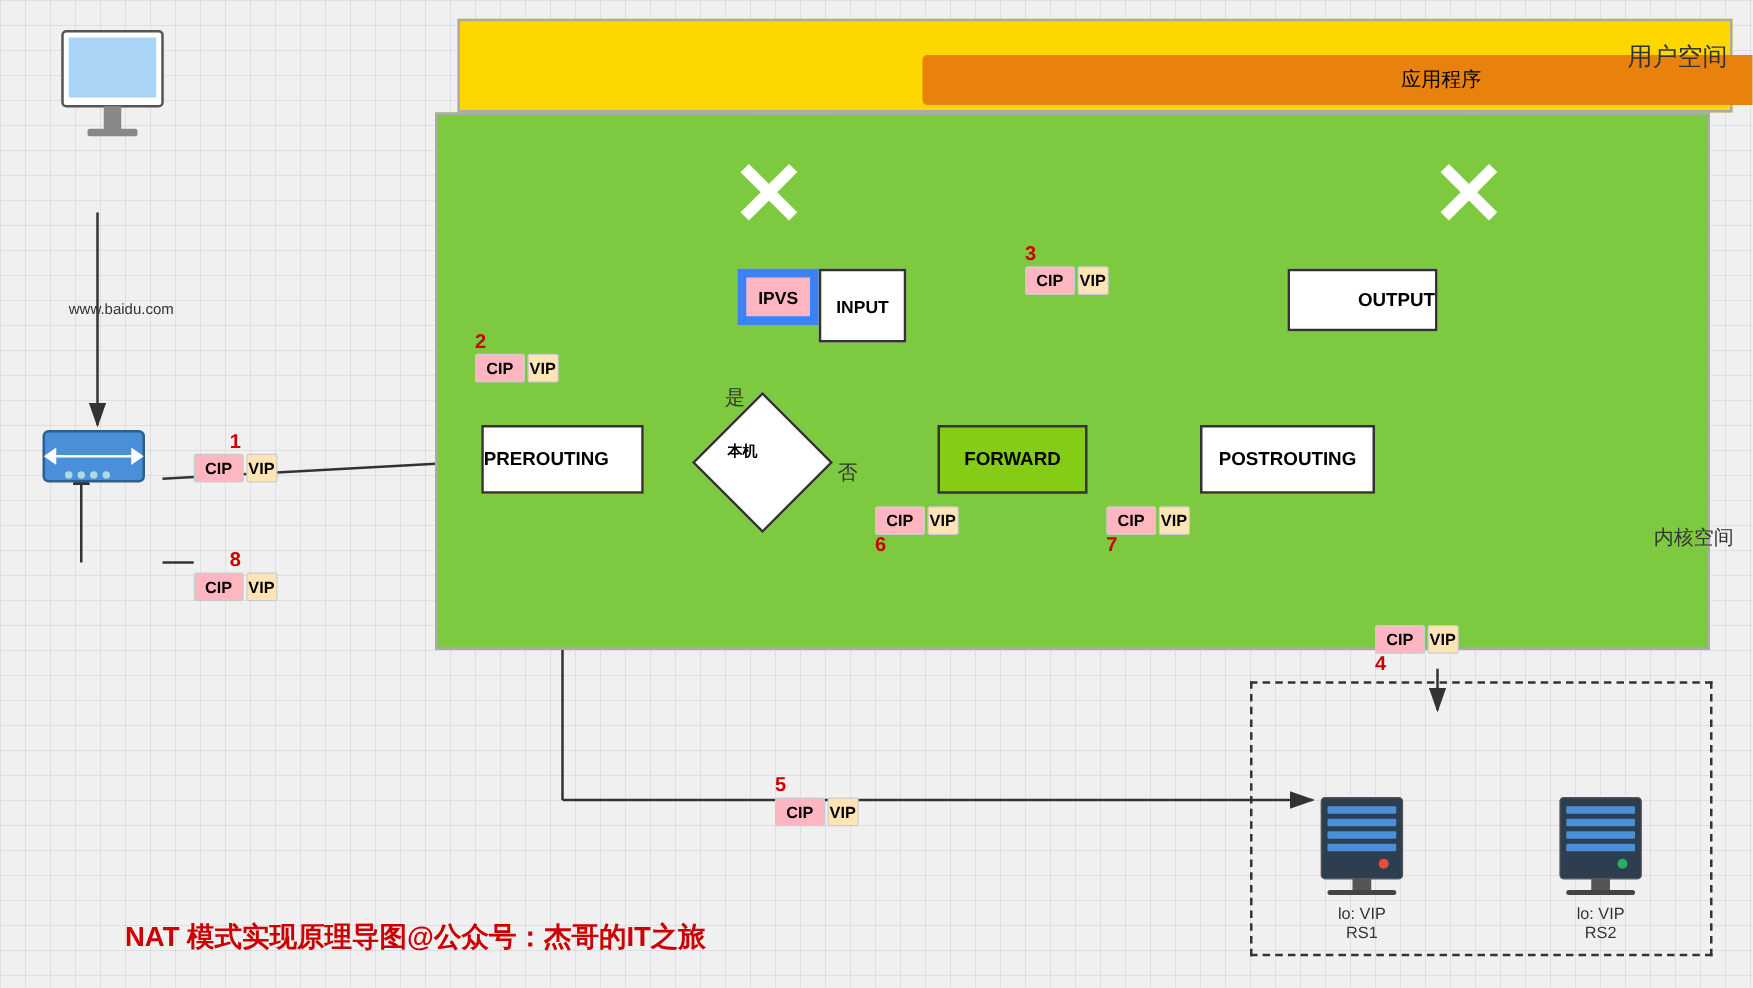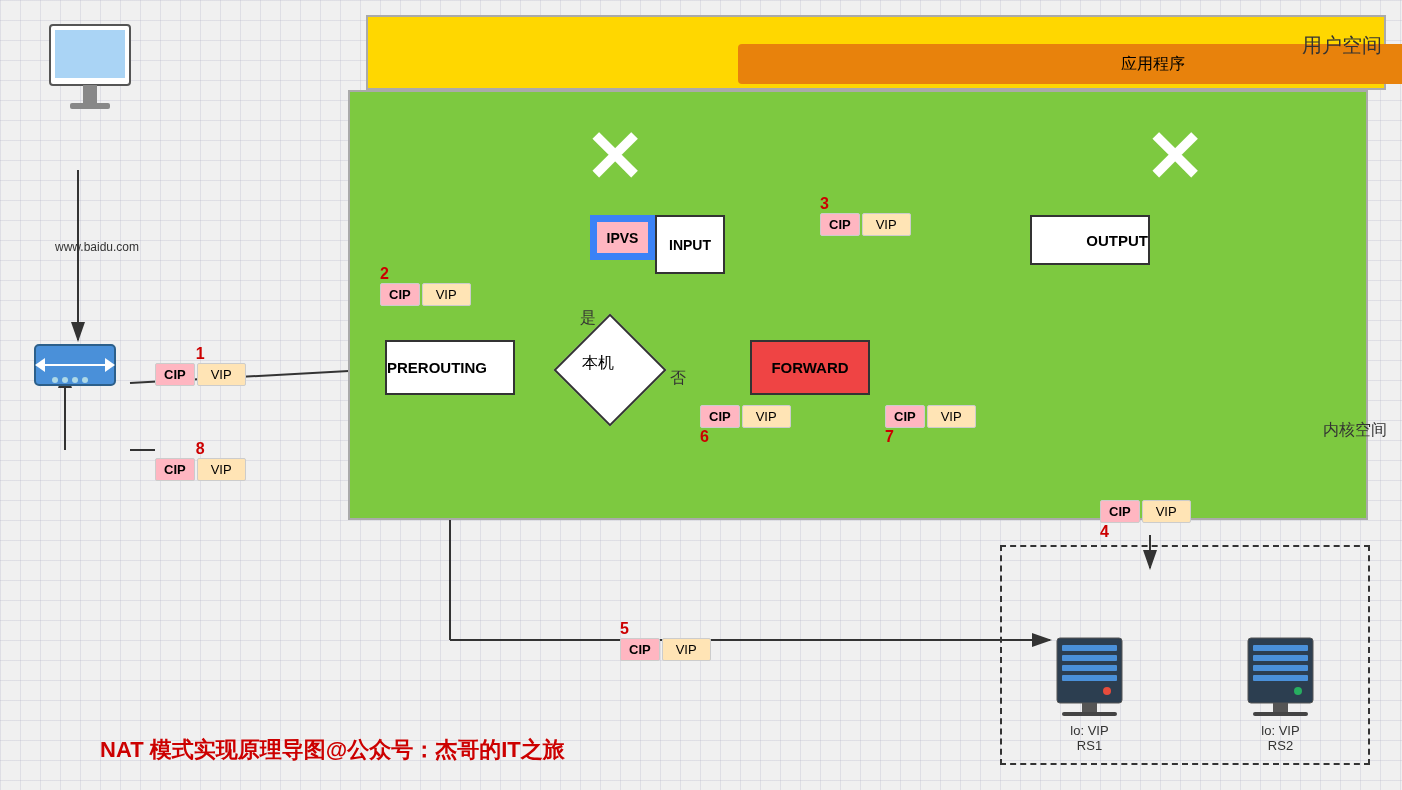--- a/index.html
+++ b/index.html
@@ -125,22 +125,22 @@
       width: 80px;
       height: 80px;
       background: white;
       border: 2px solid #333;
       transform: rotate(45deg);
     }
     .diamond-label {
       position: absolute;
       top: 353px;
       left: 582px;
-      font-size: 16px;
-      font-weight: normal;
+      font-size: 12px;
+      font-weight: bold;
       z-index: 10;
     }
 
     
     .ipvs-box {
       position: absolute;
       top: 215px;
       left: 590px;
       width: 65px;
       height: 45px;
@@ -169,21 +169,21 @@
       font-weight: bold;
     }
 
     
     .forward-box {
       position: absolute;
       top: 340px;
       left: 750px;
       width: 120px;
       height: 55px;
-      background: #ef4444;
+      background: #84cc16;
       border: 2px solid #333;
       display: flex;
       align-items: center;
       justify-content: center;
       font-size: 15px;
       font-weight: bold;
     }
 
     
     .output-box {
@@ -227,23 +227,23 @@
       background: #FFB6C1;
       border: 1px solid #ccc;
       padding: 3px 8px;
       font-size: 13px;
       font-weight: bold;
       border-radius: 2px;
     }
     .vip-badge {
       background: #FFE4B5;
       border: 1px solid #ccc;
-      padding: 3px 13px;
+      padding: 3px 1px;
       font-size: 13px;
-      font-weight: normal;
+      font-weight: bold;
       border-radius: 2px;
     }
 
     
     .num-label {
       color: #cc0000;
       font-size: 16px;
       font-weight: bold;
     }
 
@@ -545,20 +545,23 @@
   </div>
 
   <div class="forward-box">
     <span>FORWARD</span>
   </div>
 
   <div class="output-box">
     <span>OUTPUT</span>
   </div>
 
+  <div class="postrouting-box">
+    <span>POSTROUTING</span>
+  </div>
 
   <div class="label-shi">是</div>
 
   <div class="label-fou">否</div>
 
   <div class="x-mark x-mark1">✕</div>
   <div class="x-mark x-mark2">✕</div>
 
   <div class="group1">
     <span class="num-label">1</span>

